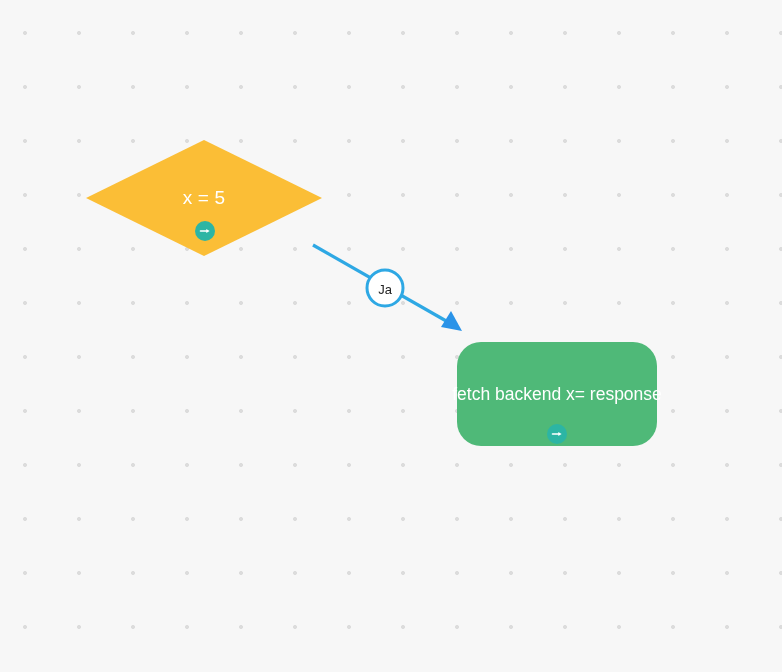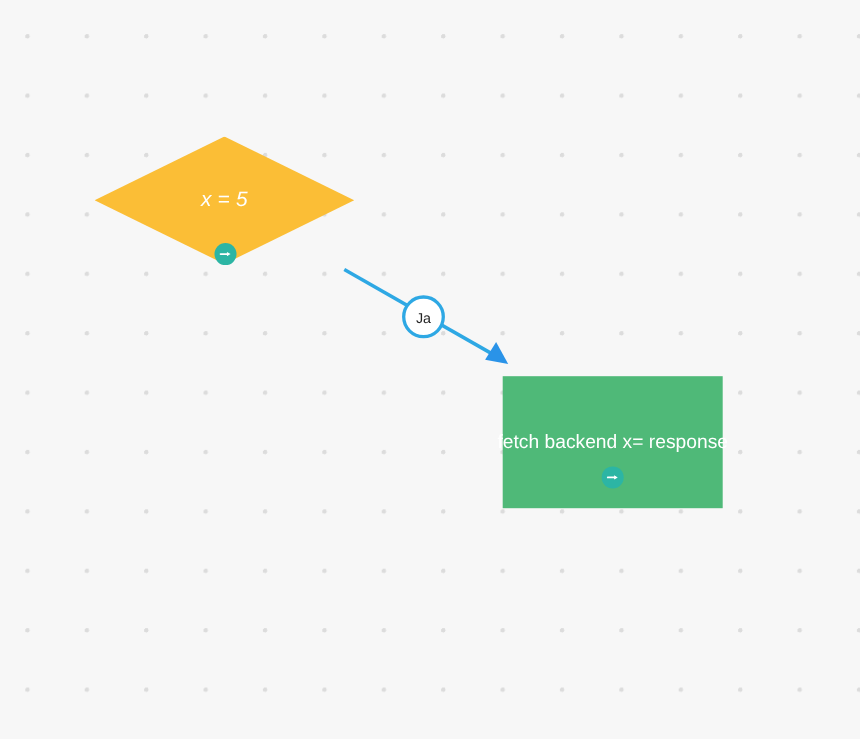--- a/index.html
+++ b/index.html
@@ -21,24 +21,23 @@
     background-color: #f7f7f7;
     background-image: radial-gradient(circle at 2px 2px, #dcdcdc 1.9px, rgba(220,220,220,0) 2.2px);
     background-size: 54px 54px;
     background-position: 23px 31px;
   }
 
   
   .node-diamond {
     position: absolute;
     left: 86px;
-    top: 124px;
+    top: 140px;
     width: 236px;
     height: 116px;
-    font-style: italic;
   }
   .node-diamond .diamond-shape {
     position: absolute;
     inset: 0;
     background: #fbbe36;
     clip-path: polygon(50% 0%, 100% 50%, 50% 100%, 0% 50%);
   }
   .node-diamond .diamond-label {
     position: absolute;
     left: 0;
@@ -54,22 +53,23 @@
     white-space: nowrap;
     pointer-events: none;
   }
 
   
   .node-rect {
     position: absolute;
     left: 457px;
     top: 342px;
     width: 200px;
-    height: 120px;
+    height: 104px;
     background: #4fb978;
+    border-radius: 24px;
   }
   .node-rect .rect-label {
     position: absolute;
     left: 50%;
     top: 50%;
     transform: translate(-50%, -50%);
     color: #ffffff;
     font-size: 17.5px;
     white-space: nowrap;
     pointer-events: none;

